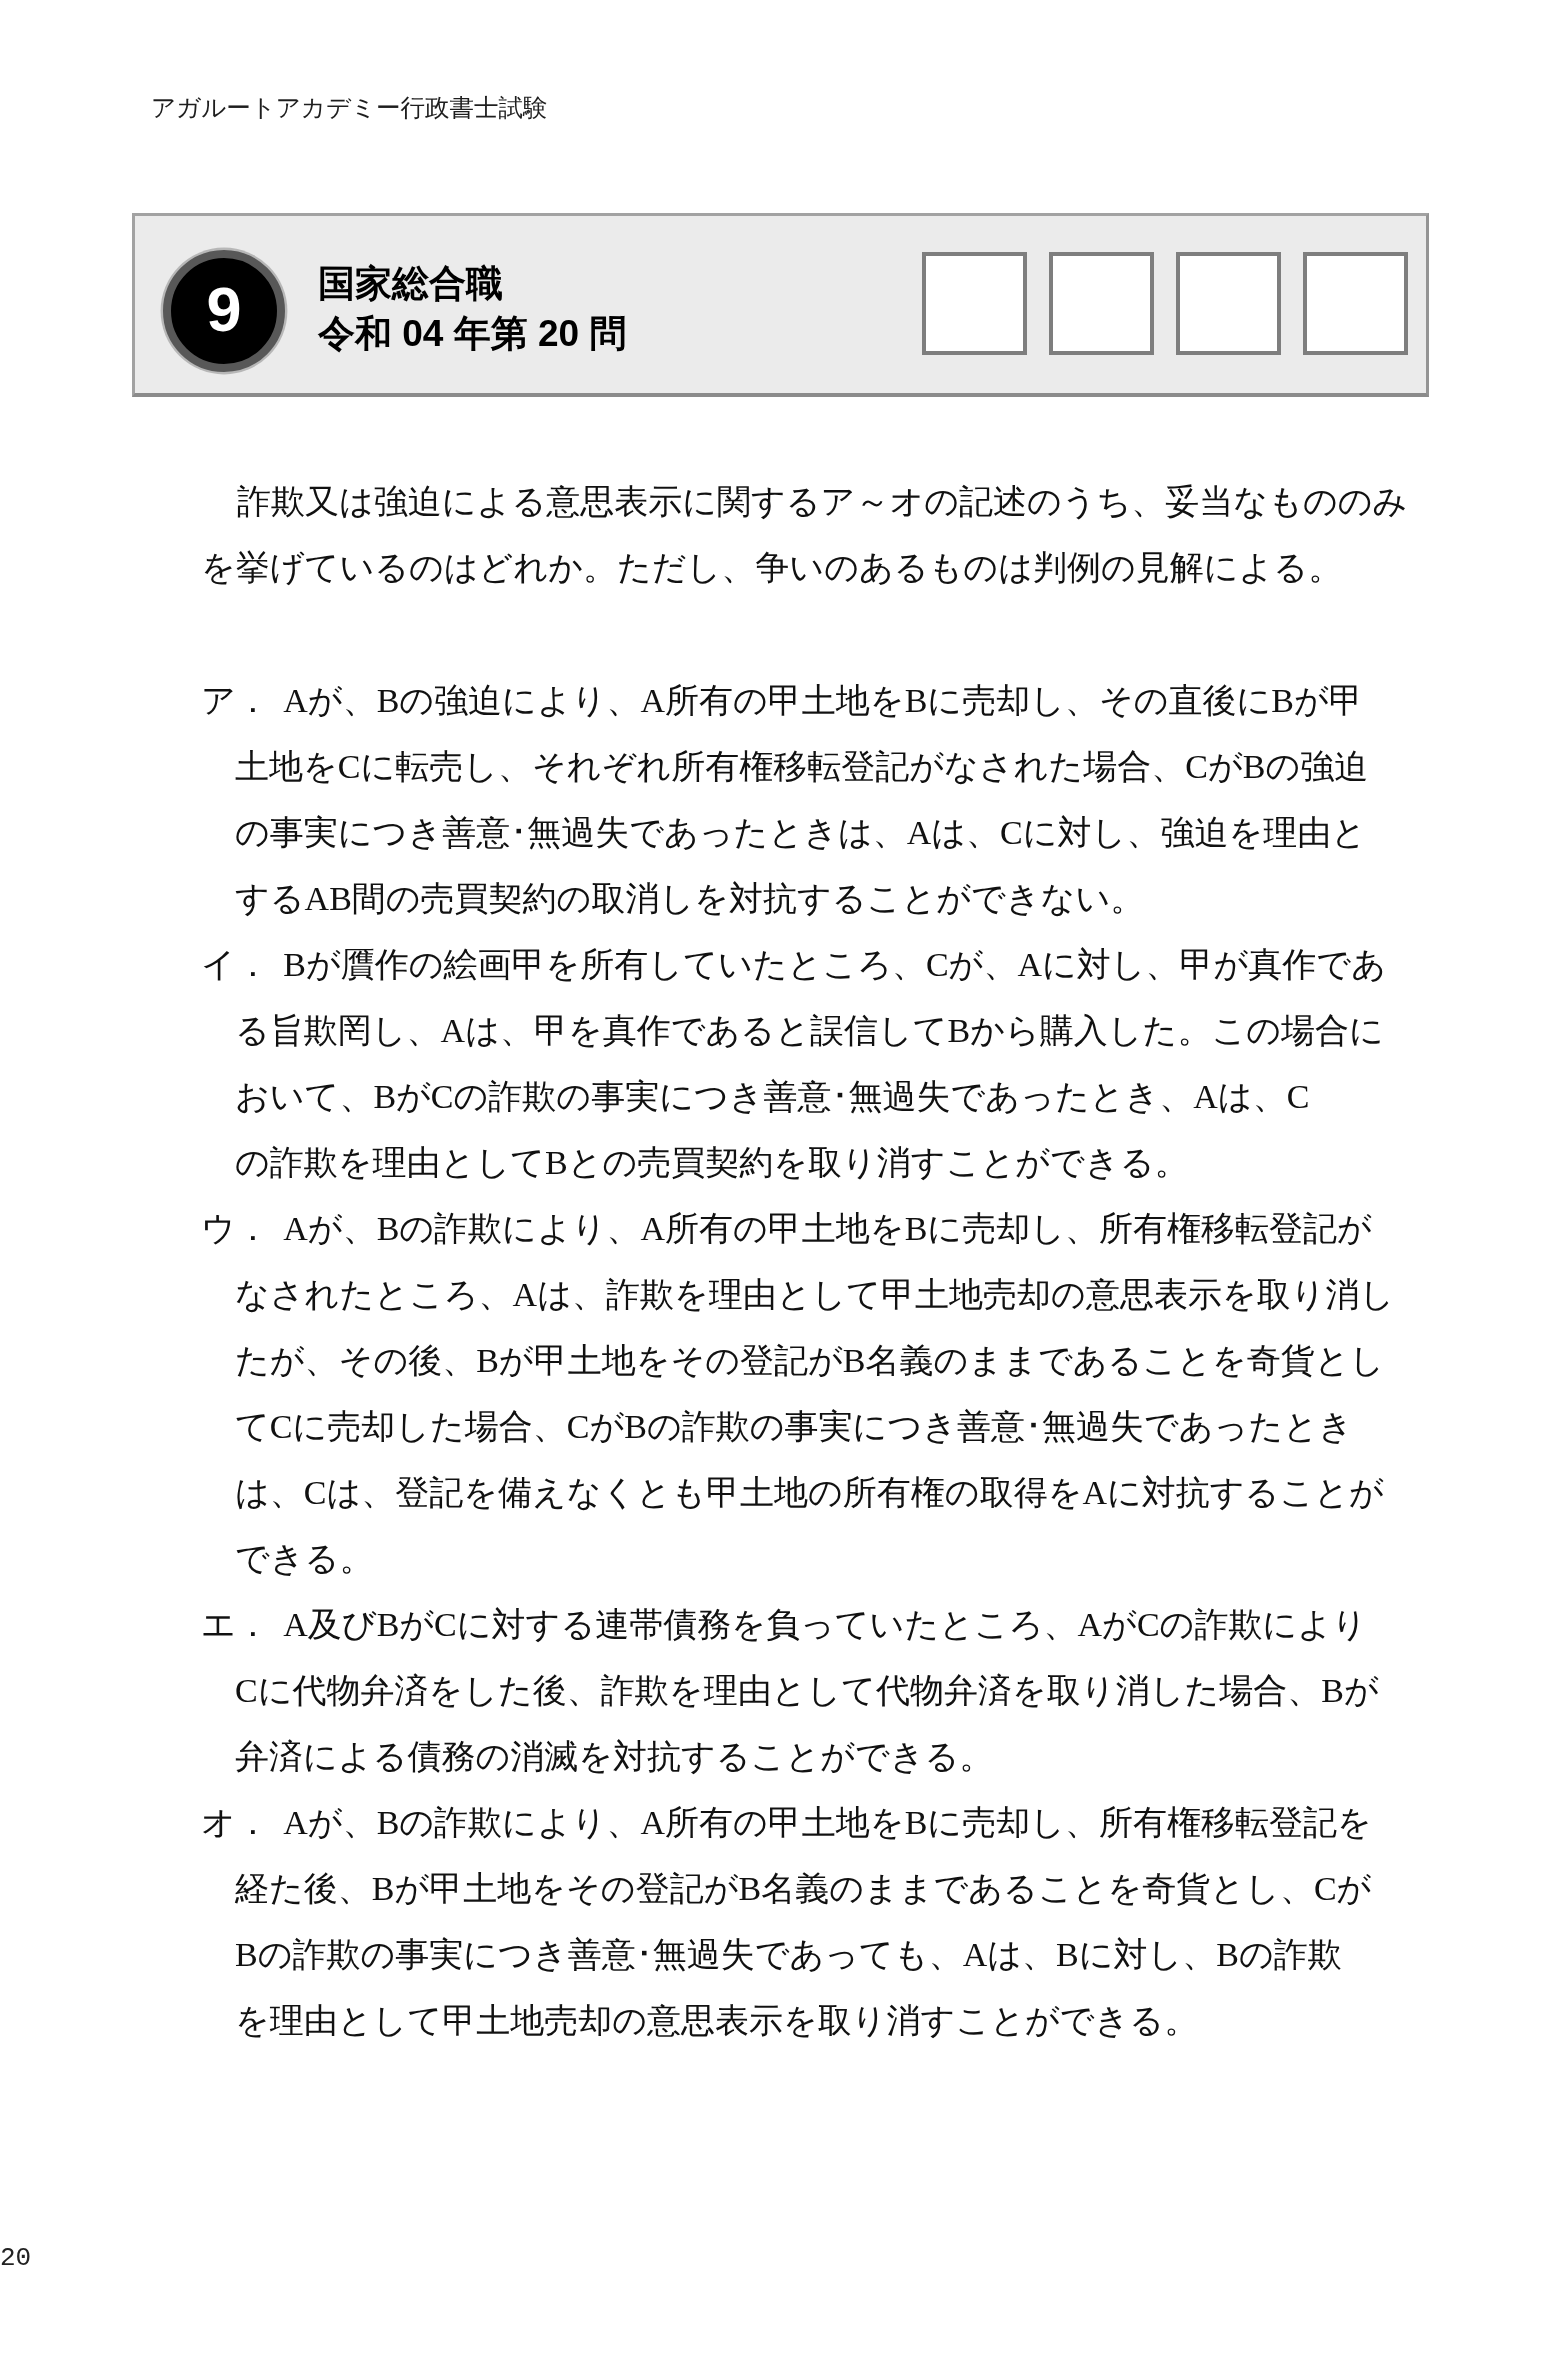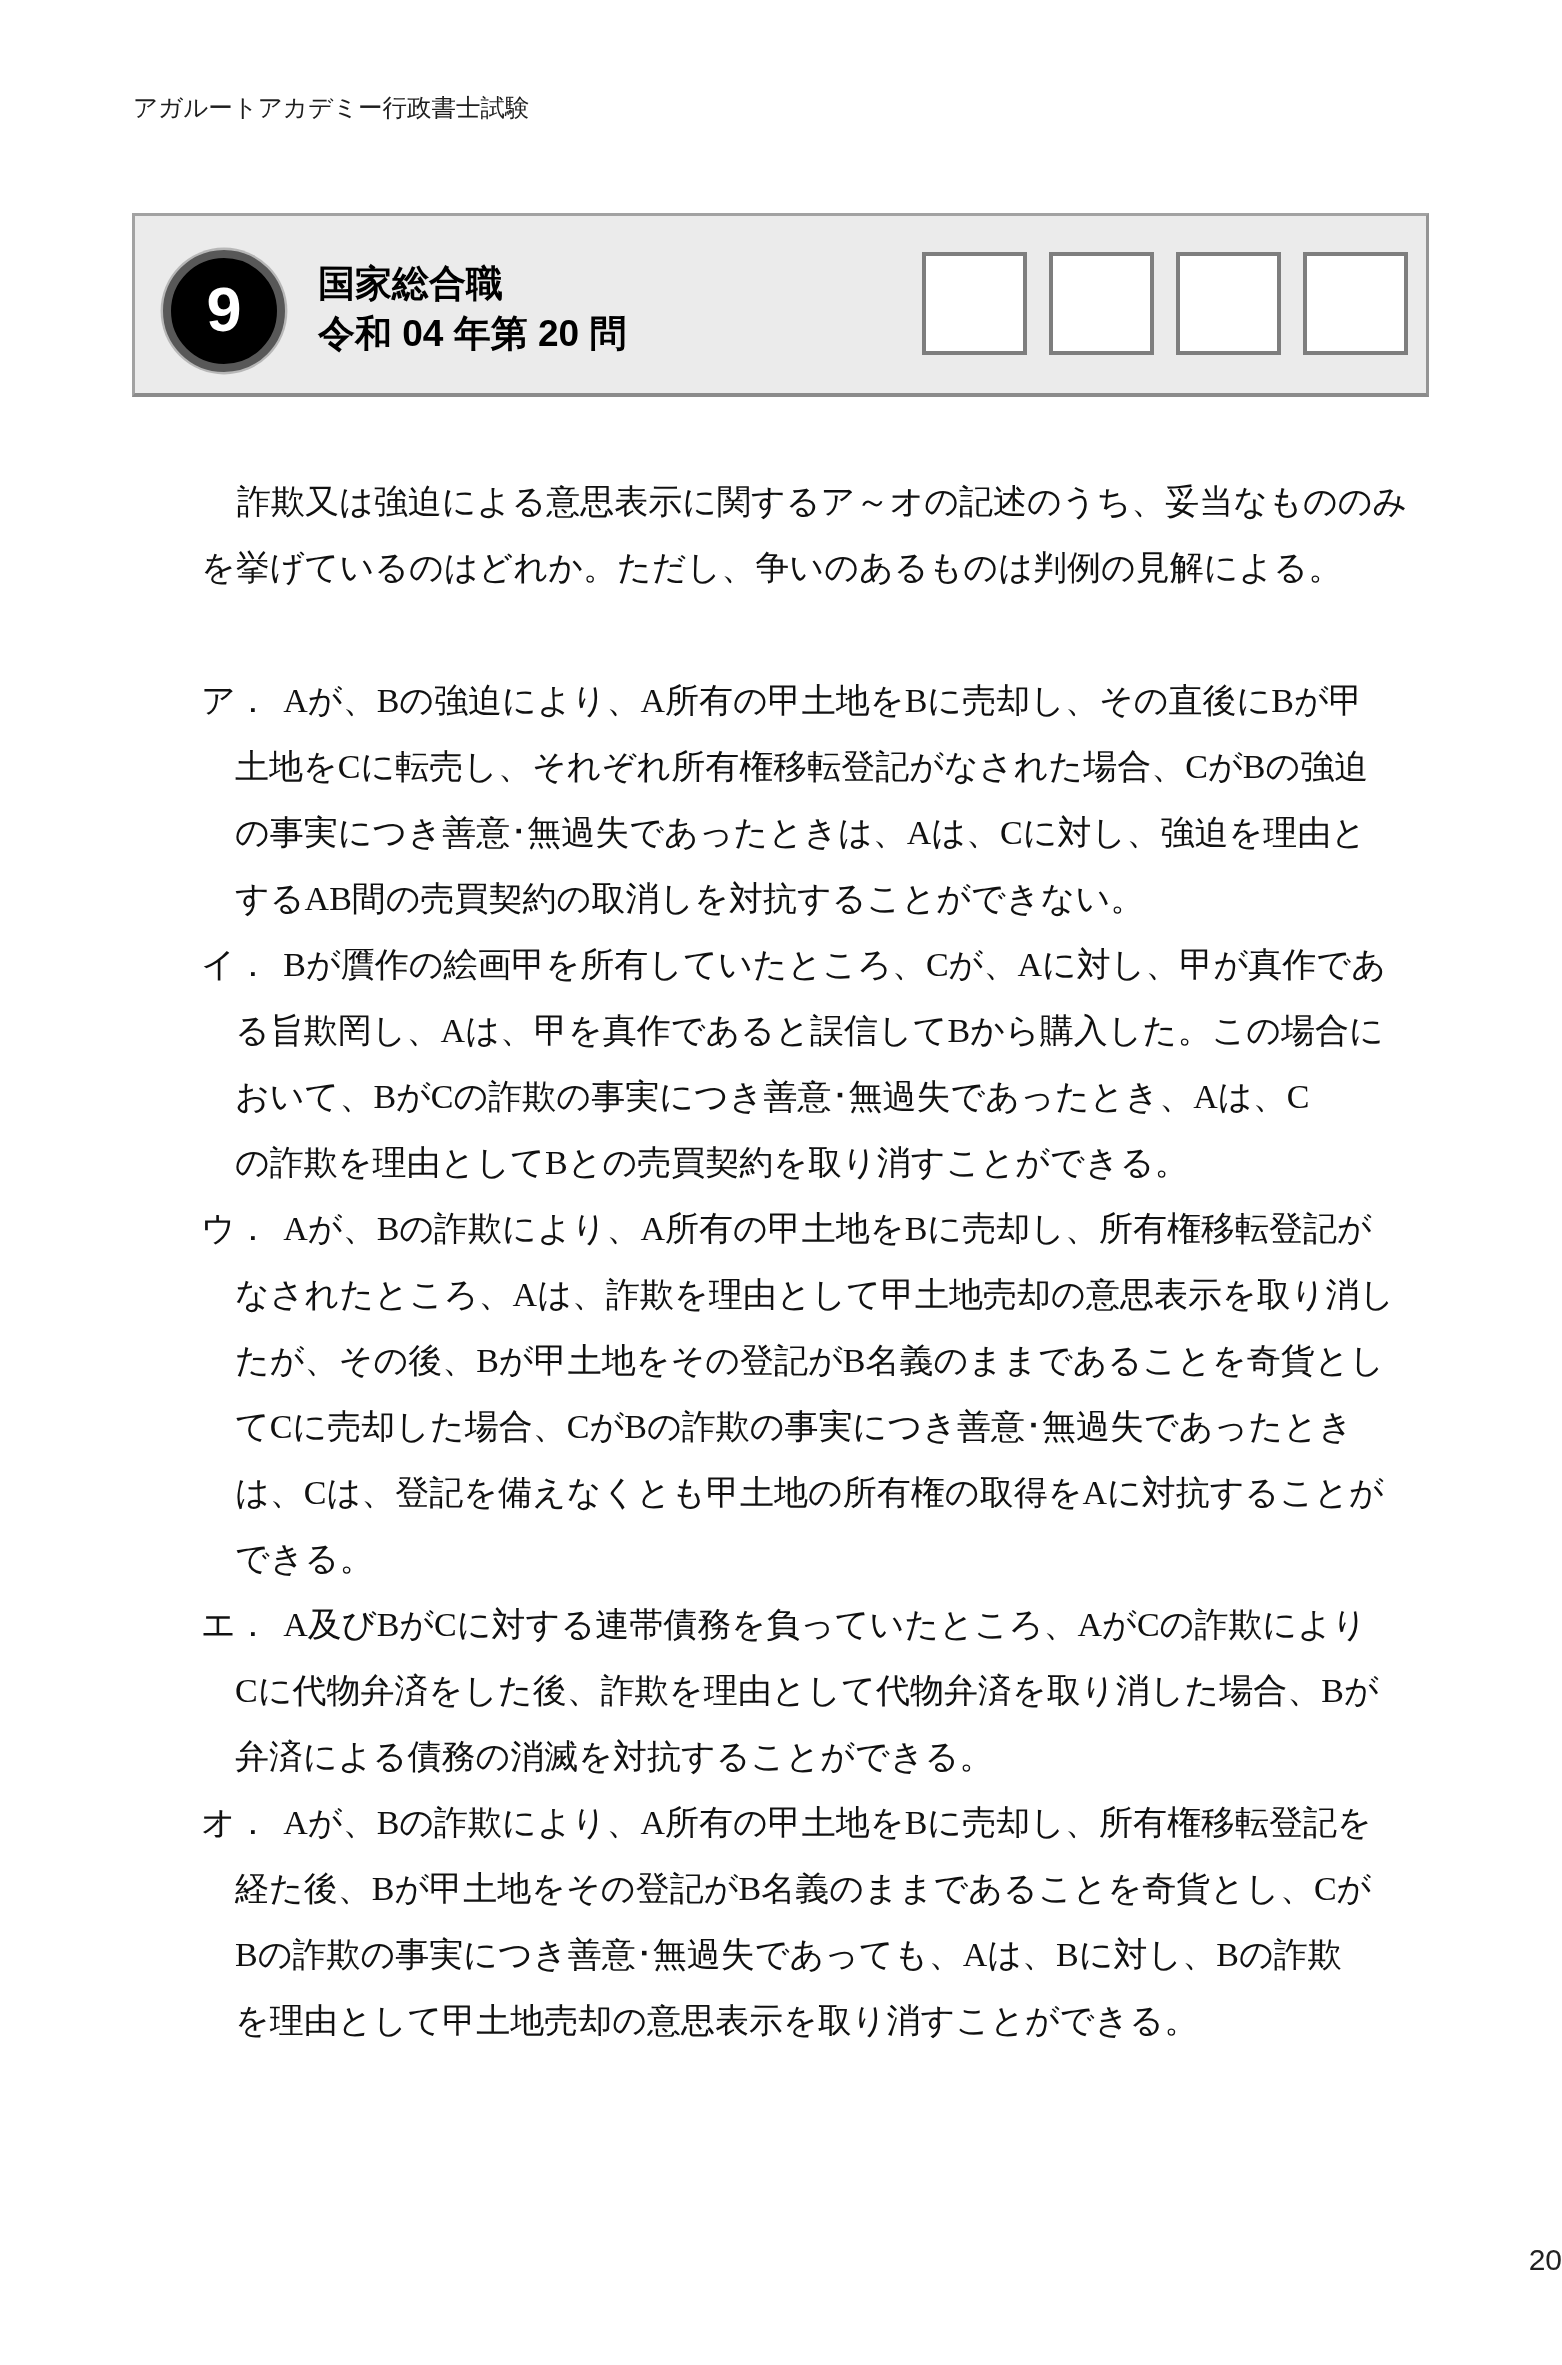--- a/index.html
+++ b/index.html
@@ -1,20 +1,20 @@
 <!DOCTYPE html>
 <html style="font-size:12.7px"><head>
 <meta charset="utf-8">
 <style>
   html,body{margin:0;padding:0;background:#ffffff;}
   .page{position:relative;width:1562px;height:2366px;background:#ffffff;overflow:hidden;
         font-family:"Liberation Serif","DejaVu Serif",serif;color:#121212;}
 
   
-  .doc-header{position:absolute;left:133px;top:87px;
+  .doc-header{position:absolute;left:151px;top:87px;
       font-family:"Liberation Sans","DejaVu Sans",sans-serif;
       font-size:24.5px;line-height:41px;color:#1e1e1e;}
 
   
   .problem-box{position:absolute;left:132px;top:213px;width:1297px;height:184px;
       box-sizing:border-box;background:#ebebeb;
       border:3.2px solid #a2a2a2;border-bottom:4px solid #8b8b8b;border-right-color:#949494;}
   .badge{position:absolute;left:28px;top:34px;width:122px;height:122px;border-radius:50%;
       background:#000;border:8px solid #585858;box-sizing:border-box;
       box-shadow:0 0 0 2.4px rgba(120,120,120,0.45);
@@ -30,22 +30,22 @@
 
   
   .body-text{position:absolute;left:173px;top:469px;font-size:34px;color:#111;}
   .tline{height:66px;line-height:66px;white-space:nowrap;margin-left:28px;}
   .tline.indent{text-indent:36px;}
   .tline.cont{padding-left:34px;}
   .spacer{height:67px;}
   .ilabel{margin-right:13.5px;}
 
   
-  .page-num{position:absolute;left:0;top:2243px;width:100%;text-align:right;
-      font-family:Liberation Sans, sans-serif;font-size:30px;color:#222;}
+  .page-num{position:absolute;left:0;top:2243px;width:100%;text-align:left;
+      font-family:Liberation Mono, monospace;font-size:26px;color:#222;}
 </style>
 </head>
 <body>
 
 <div class="page">
 
   <div class="doc-header">
     <div>アガルートアカデミー行政書士試験</div>
   </div>
 

